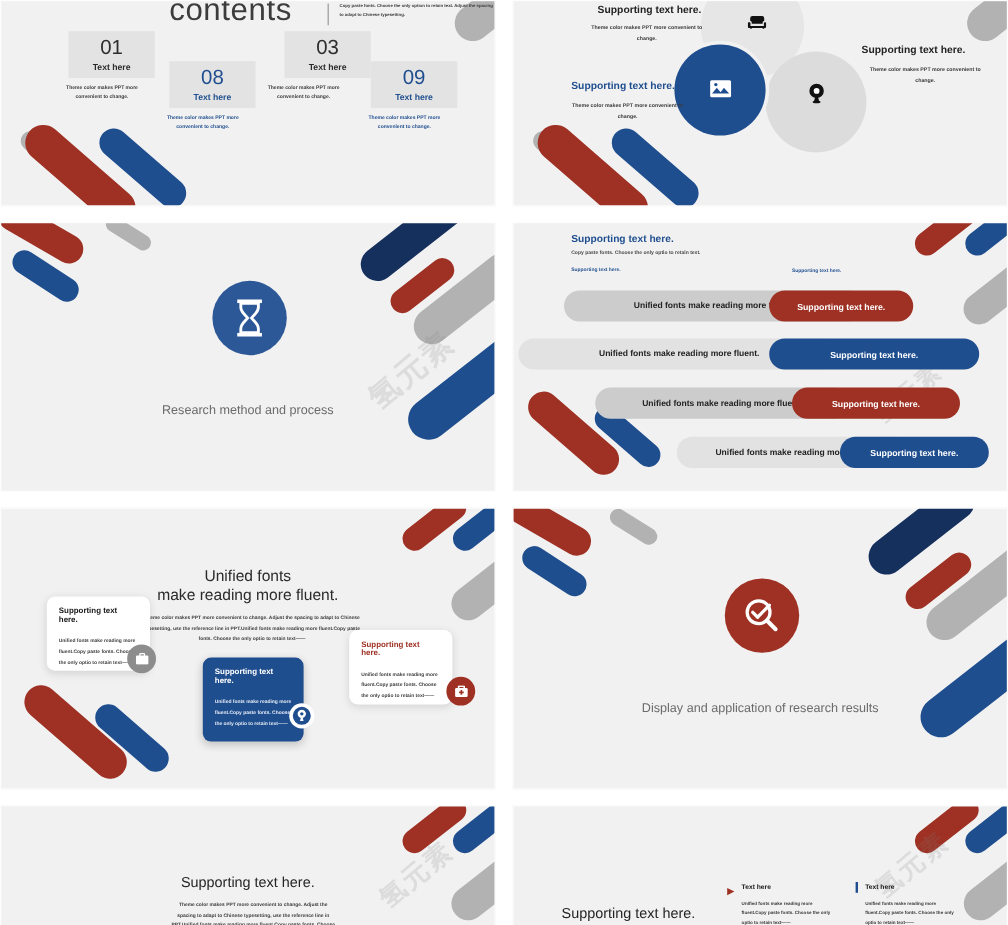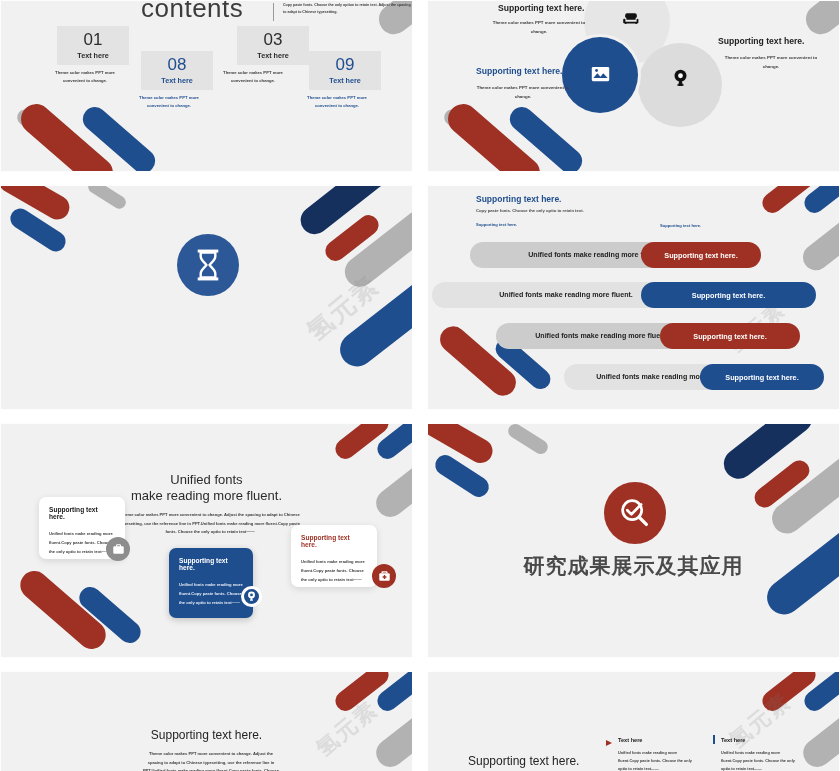--- a/index.html
+++ b/index.html
@@ -199,20 +199,21 @@
 
     <div class="wm" style="left:300px;top:105px;">氢元素</div>
 
     <div class="seal" style="width:62px;height:62px;left:176px;top:48px;background:#2d5898;">
       <svg width="26" height="32" viewBox="0 0 22 28">
         <rect x="2" y="0.5" width="18" height="2.6" fill="#fff"></rect>
         <rect x="2" y="24.9" width="18" height="2.6" fill="#fff"></rect>
         <path d="M4.6 3.2h12.8v3.2c0 3.3-3.2 5.2-5 7.6 1.8 2.4 5 4.3 5 7.6v3.2H4.6v-3.2c0-3.3 3.2-5.2 5-7.6-1.8-2.4-5-4.3-5-7.6z" fill="none" stroke="#fff" stroke-width="2.1"></path>
       </svg>
     </div>
+    <div class="sec-en" style="top:150px;">Research method and process</div>
   </div>
     </div>
 
   <div class="slide">
       <div class="inner">
     <div class="cap red" style="width:62px;height:20px;left:330px;top:-6px;transform:rotate(-38deg);"></div>
     <div class="cap blue" style="width:62px;height:20px;left:372px;top:-6px;transform:rotate(-38deg);"></div>
     <div class="cap gray" style="width:92px;height:26px;left:368px;top:38px;transform:rotate(-38deg);"></div>
     <div class="cap gray" style="width:40px;height:13px;left:14px;top:152px;transform:rotate(40deg);"></div>
     <div class="cap red" style="width:92px;height:26px;left:4px;top:162px;transform:rotate(41deg);"></div>
@@ -314,21 +315,21 @@
     <div class="cap gray" style="width:106px;height:30px;left:336px;top:56px;transform:rotate(-38deg);"></div>
     <div class="cap blue" style="width:120px;height:34px;left:330px;top:130px;transform:rotate(-38deg);"></div>
 
     <div class="seal" style="width:62px;height:62px;left:176px;top:58px;background:#9e3124;">
       <svg width="34" height="34" viewBox="0 0 30 30">
         <circle cx="12.5" cy="12.5" r="8.4" fill="none" stroke="#fff" stroke-width="2.4"></circle>
         <path d="M8.2 12.6l3.6 3.6 8.6-8.8" fill="none" stroke="#fff" stroke-width="2.4" stroke-linecap="round" stroke-linejoin="round"></path>
         <path d="M18.6 18.6l6.4 6.4" stroke="#fff" stroke-width="3" stroke-linecap="round"></path>
       </svg>
     </div>
-    <div class="sec-cn" style="top:128px;">研究成果展示及其应用</div>
+    <div class="sec-en" style="top:160px;">Display and application of research results</div>
   </div>
     </div>
 
   <div class="slide">
       <div class="inner">
     <div class="cap red" style="width:62px;height:20px;left:330px;top:6px;transform:rotate(-38deg);"></div>
     <div class="cap blue" style="width:62px;height:20px;left:372px;top:6px;transform:rotate(-38deg);"></div>
     <div class="cap gray" style="width:96px;height:28px;left:368px;top:46px;transform:rotate(-38deg);"></div>
 
     <div class="wm" style="left:310px;top:42px;font-size:22px;">氢元素</div>

